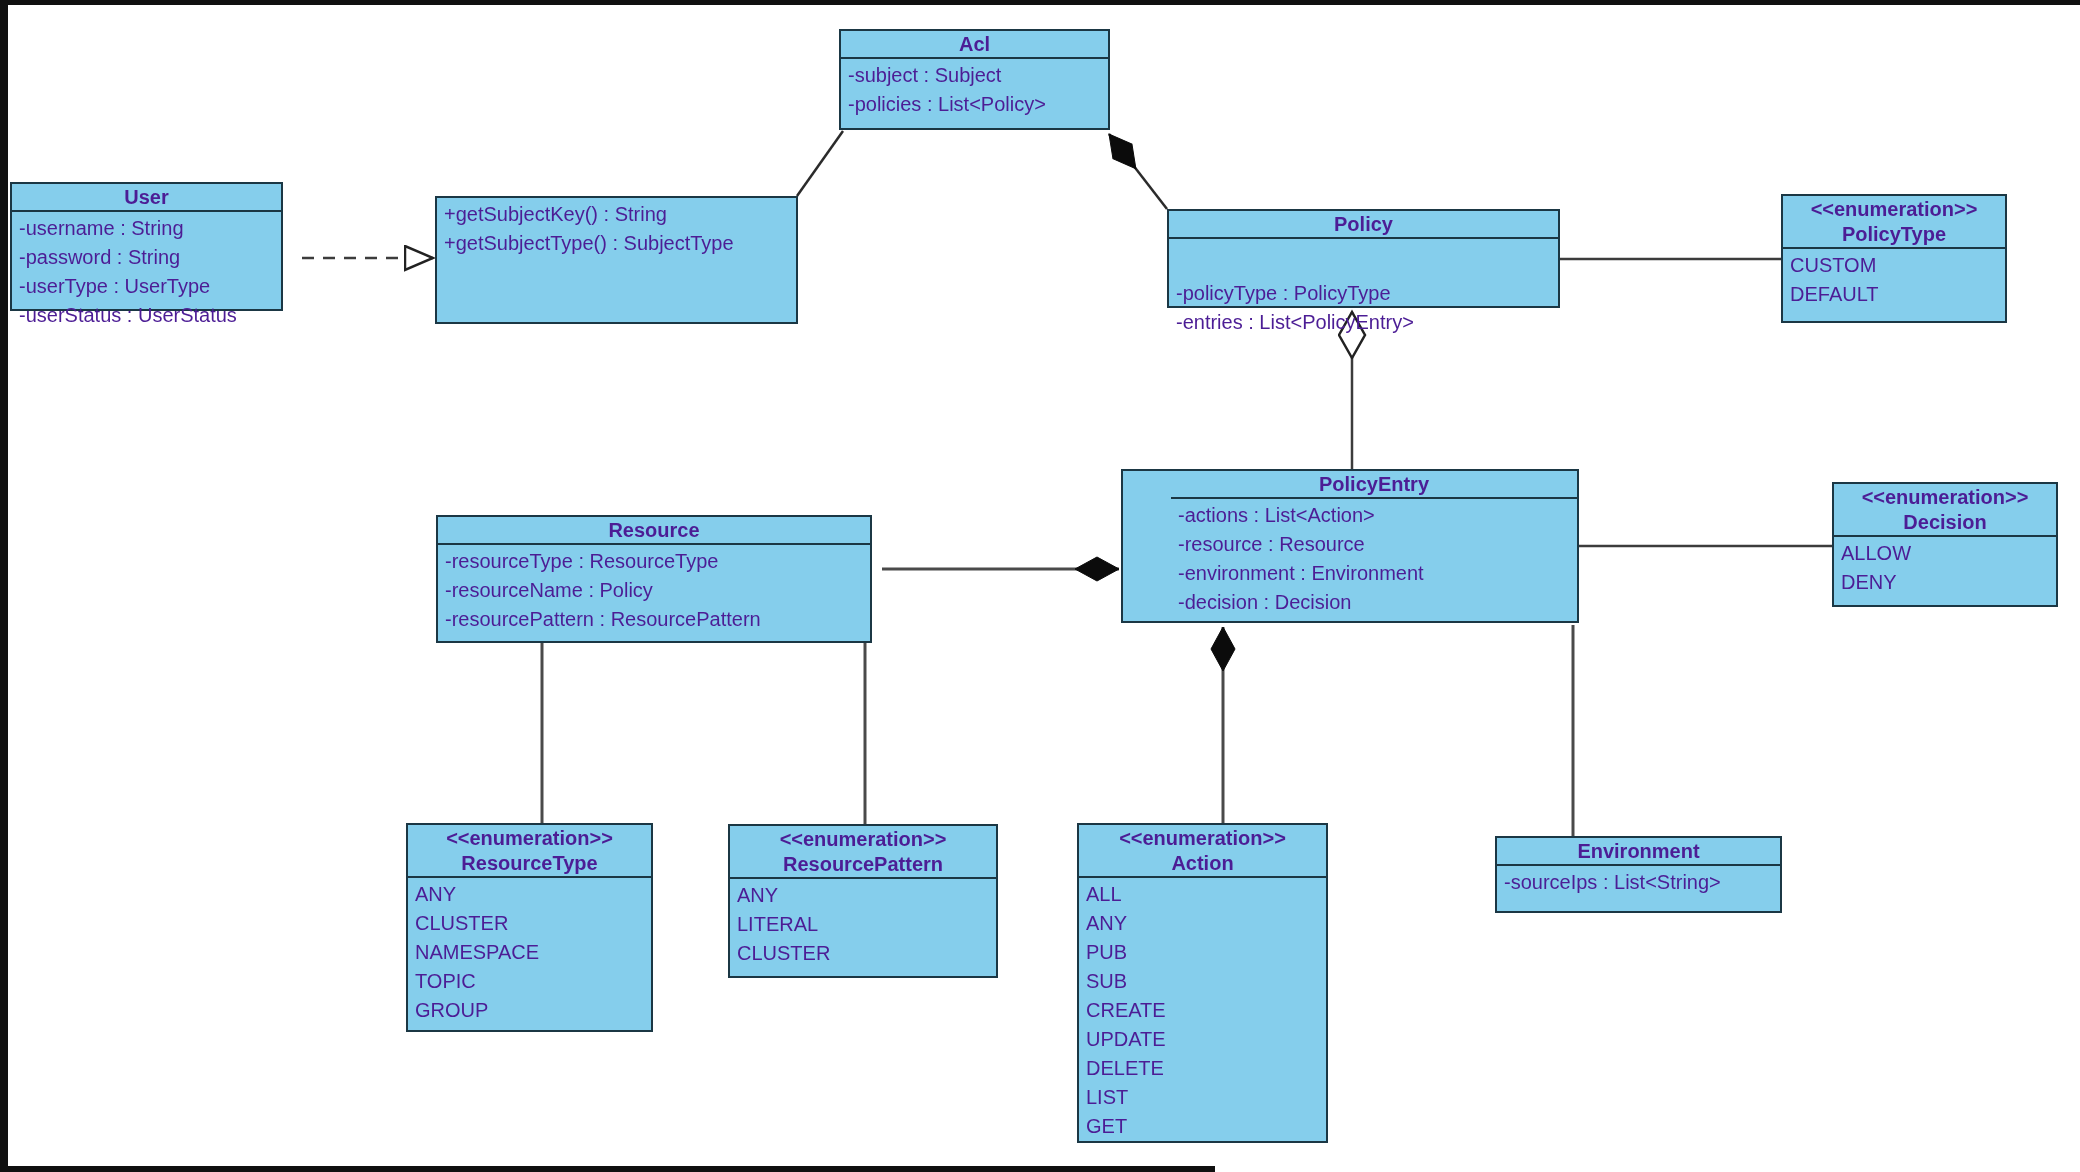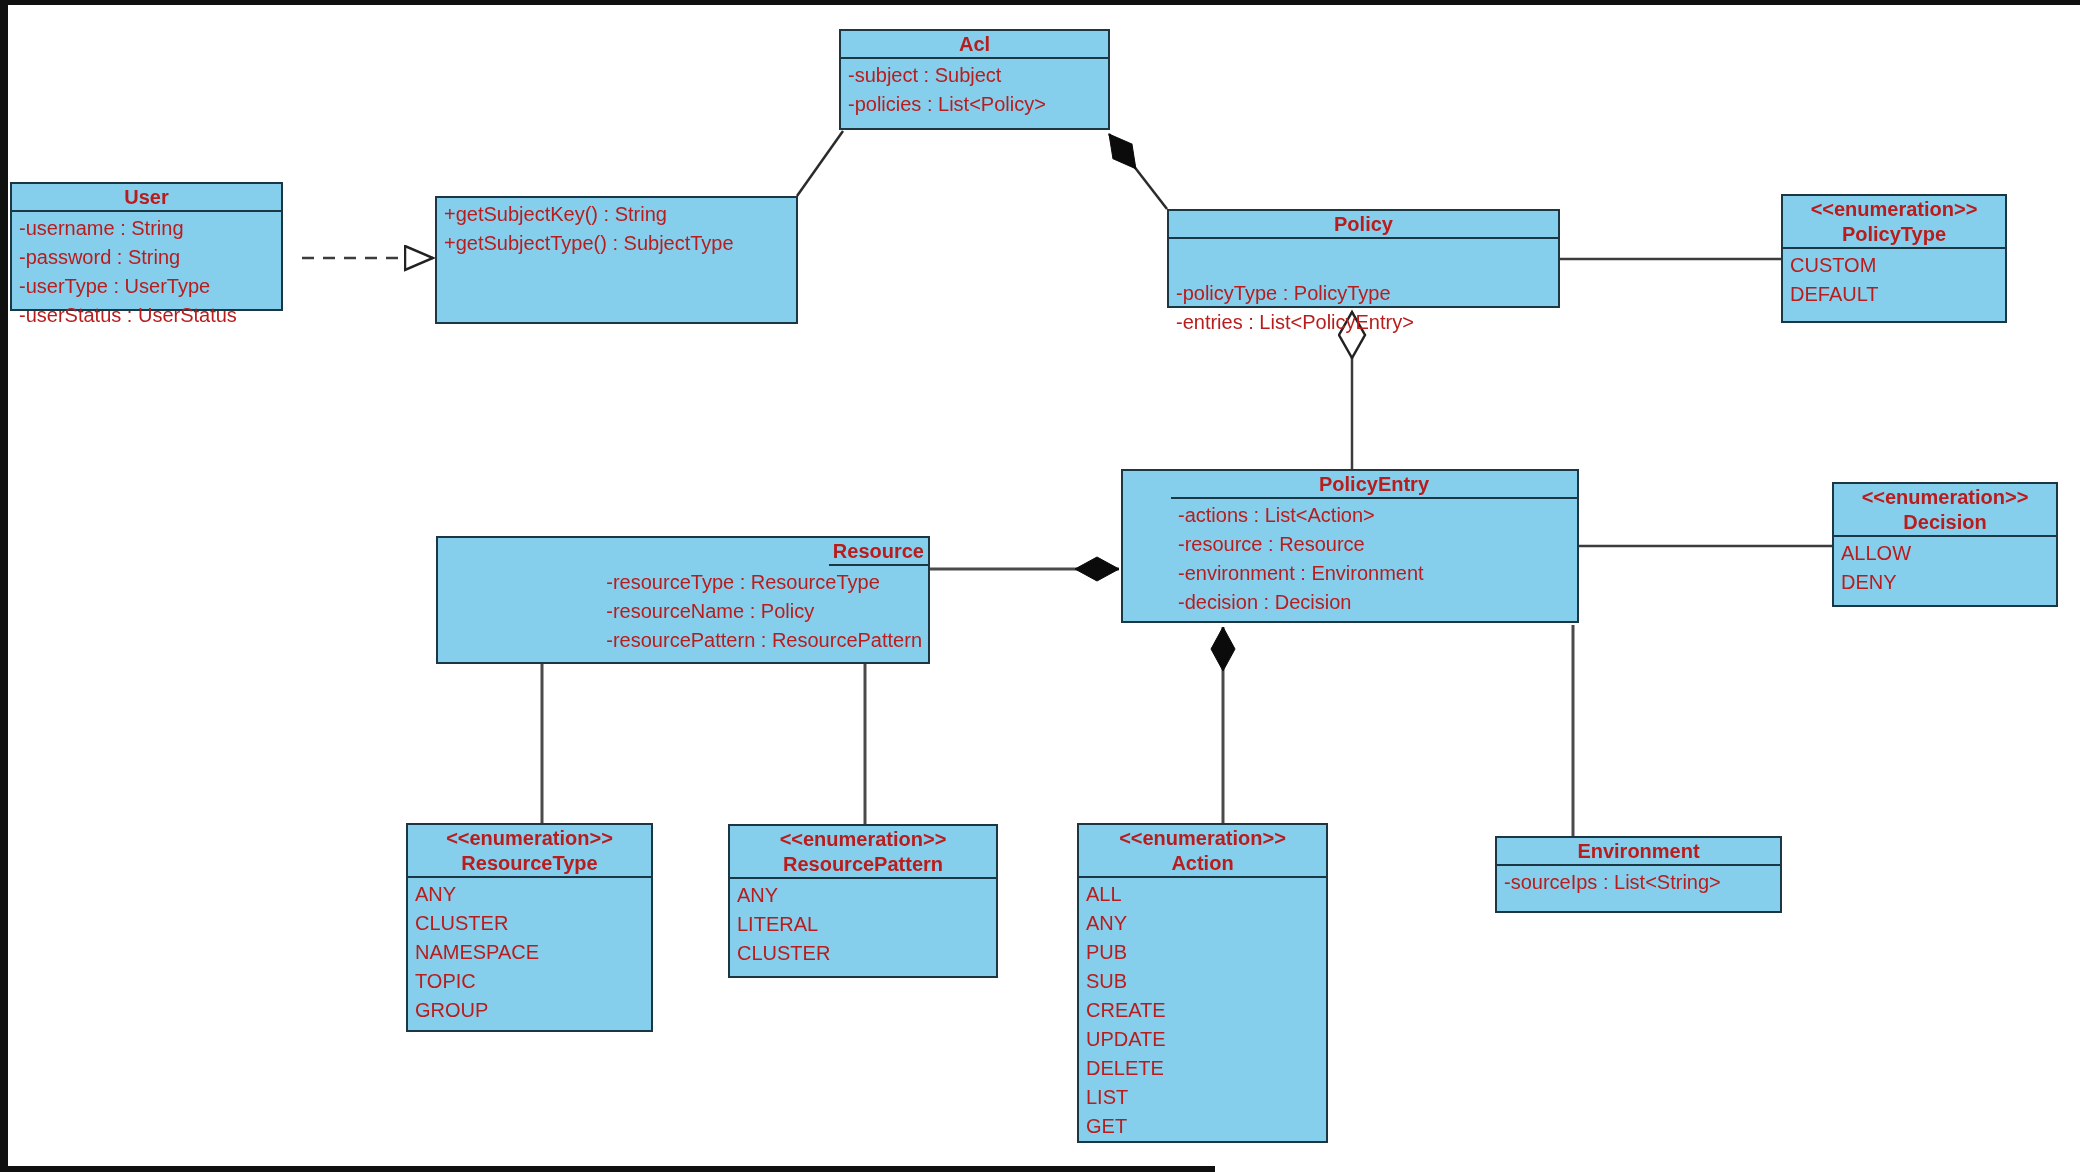--- a/index.html
+++ b/index.html
@@ -10,21 +10,21 @@
   .edge { position:absolute; background:#101010; }
   .edge-left   { left:0; top:0; width:8px; height:1172px; }
   .edge-top    { left:0; top:0; width:2080px; height:5px; }
   .edge-bottom { left:0; bottom:0; width:1215px; height:6px; }
 
   svg.connectors { position:absolute; left:0; top:0; }
 
   .uml-box {
     position:absolute; background:#85ceec; border:2px solid #1b3744;
     box-sizing:border-box; display:flex; flex-direction:column;
-    color:#b91c1c;
+    color:#4c1d95;
   }
   .uml-title {
     border-bottom:2px solid #1b3744; text-align:center;
     font-weight:bold; font-size:20px; line-height:24px; padding:1px 4px 0 4px;
     white-space:nowrap;
   }
   .uml-stereo { display:block; font-weight:bold; font-size:20px; line-height:25px; }
   .uml-name   { display:block; font-weight:bold; font-size:20px; line-height:25px; }
   .uml-attrs  { padding:2px 6px 2px 7px; flex:1; }
   .uml-attr   { font-size:20px; line-height:29px; white-space:nowrap; }
@@ -103,21 +103,21 @@
     <div class="uml-title">
       <span class="uml-stereo">&lt;&lt;enumeration&gt;&gt;</span>
       <span class="uml-name">PolicyType</span>
     </div>
     <div class="uml-attrs">
         <div class="uml-attr">CUSTOM</div>
         <div class="uml-attr">DEFAULT</div>
       </div>
   </div>
 
-  <div class="uml-box" style="left:436px; top:536px; width:494px; height:128px;align-items:flex-end;">
+  <div class="uml-box" style="left:436px; top:515px; width:436px; height:128px;">
     <div class="uml-title">
       <span class="uml-name">Resource</span>
     </div>
     <div class="uml-attrs">
         <div class="uml-attr">-resourceType : ResourceType</div>
         <div class="uml-attr">-resourceName : Policy</div>
         <div class="uml-attr">-resourcePattern : ResourcePattern</div>
       </div>
   </div>
 

